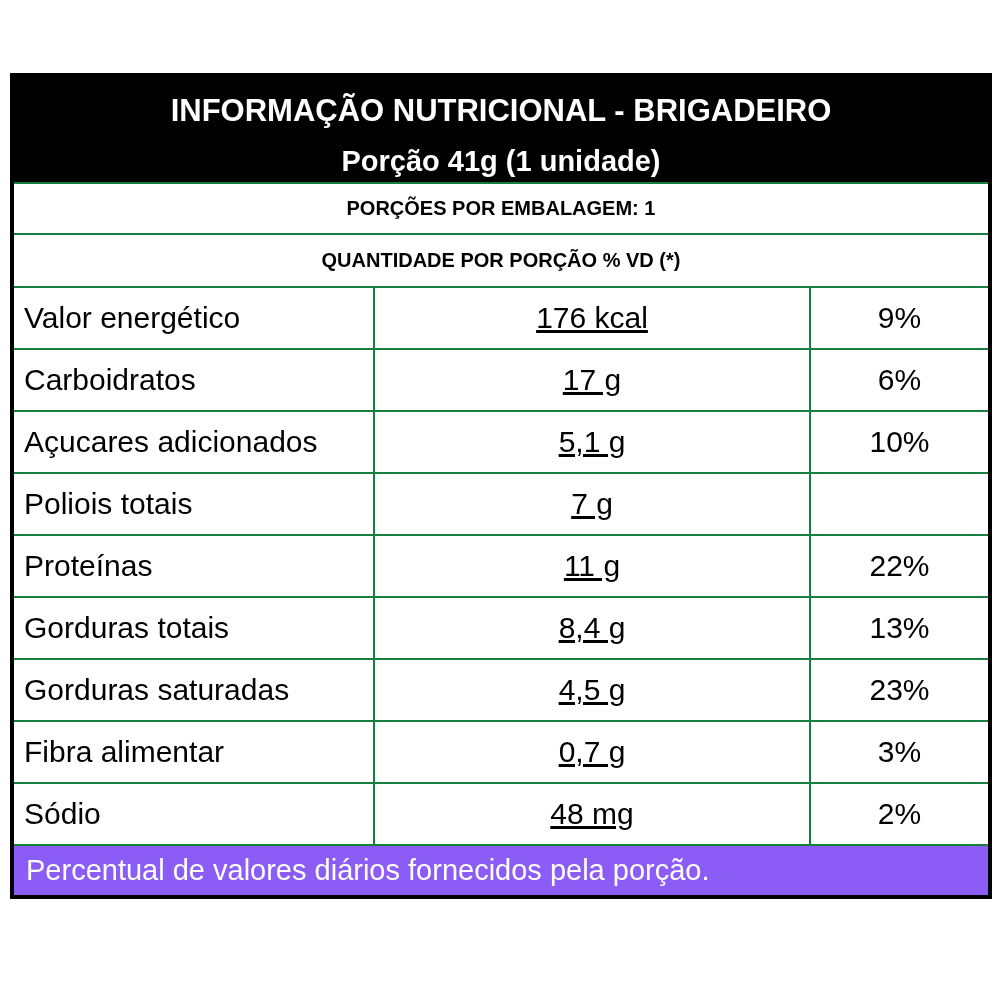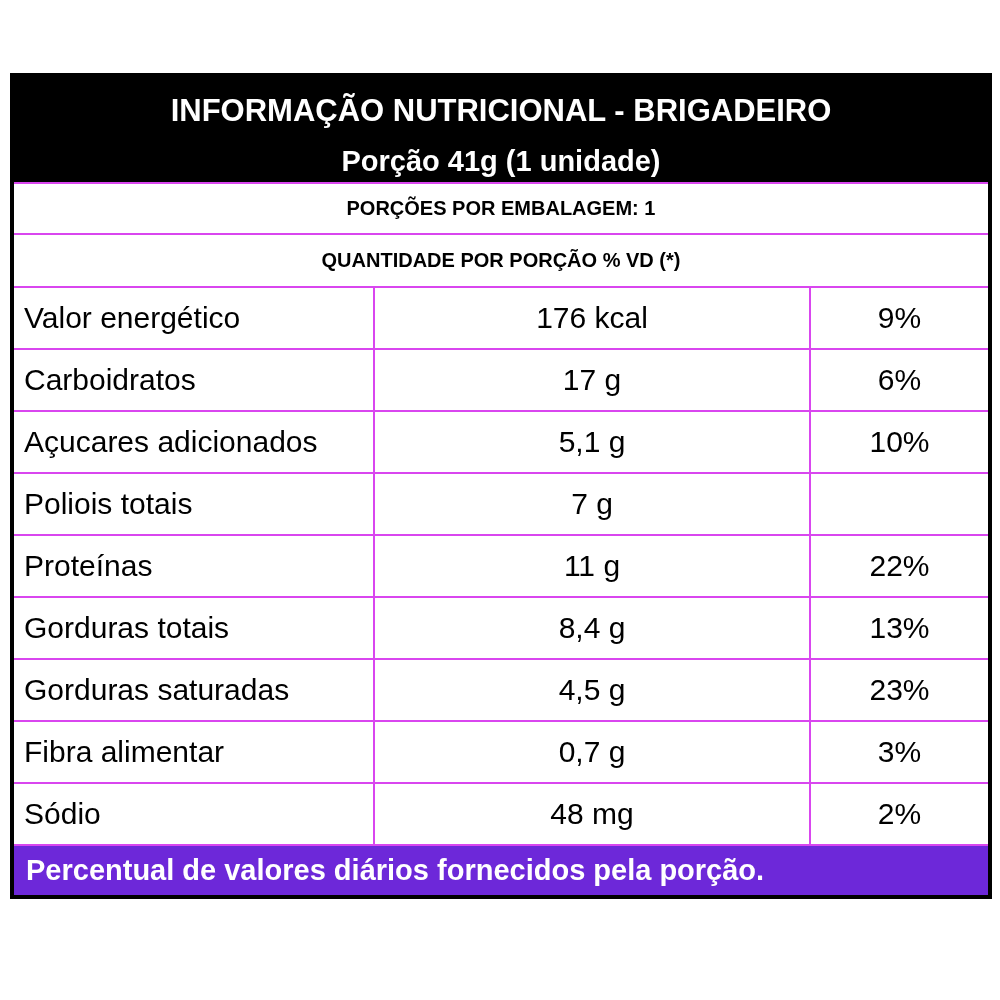--- a/index.html
+++ b/index.html
@@ -15,21 +15,21 @@
   table.nutri {
     position: absolute;
     left: 10px; top: 73px;
     width: 978px;
     border-collapse: collapse;
     table-layout: fixed;
     border: 4px solid #000000;
     background: #ffffff;
   }
   table.nutri td {
-    border: 2px solid #d946ef;
+    border: 2px solid #15803d;
     vertical-align: middle;
     overflow: hidden;
     white-space: nowrap;
   }
 
   
   td.head-block {
     background: #000000;
     color: #ffffff;
     height: 108px;
@@ -53,32 +53,32 @@
     height: 51px;
     text-align: center;
     font-size: 20px;
     font-weight: 700;
   }
   td.banner-2 { height: 53px; }
 
   
   tr.data-row td { height: 62px; font-size: 30px; font-weight: 400; }
   td.cell-name  { text-align: left;  padding-left: 10px; }
-  td.cell-qty   { text-align: center; }
+  td.cell-qty   { text-align: center; text-decoration: underline; }
   td.cell-vd    { text-align: center; }
 
   
   td.foot-block {
-    background: #6d28d9;
+    background: #8b5cf6;
     color: #ffffff;
     height: 52px;
     text-align: left;
     padding-left: 12px;
     font-size: 29px;
-    font-weight: 700;
+    font-weight: 400;
     border: 3px solid #000000;
   }
 </style>
 </head>
 <body>
 
 <div class="page">
   <table class="nutri">
     <colgroup>
       <col style="width:362px">

